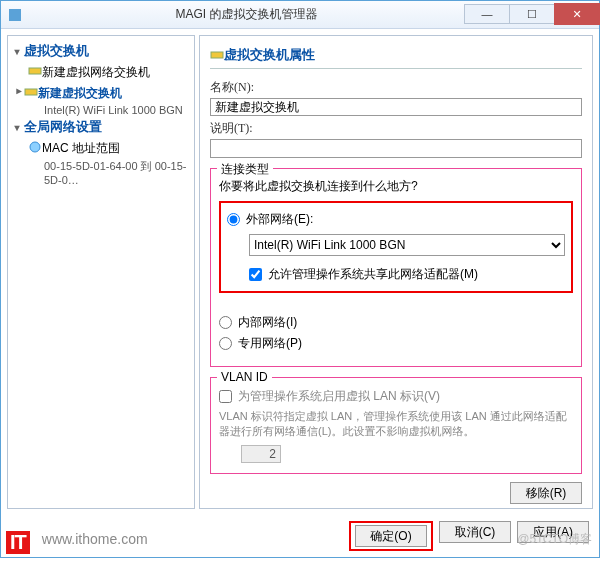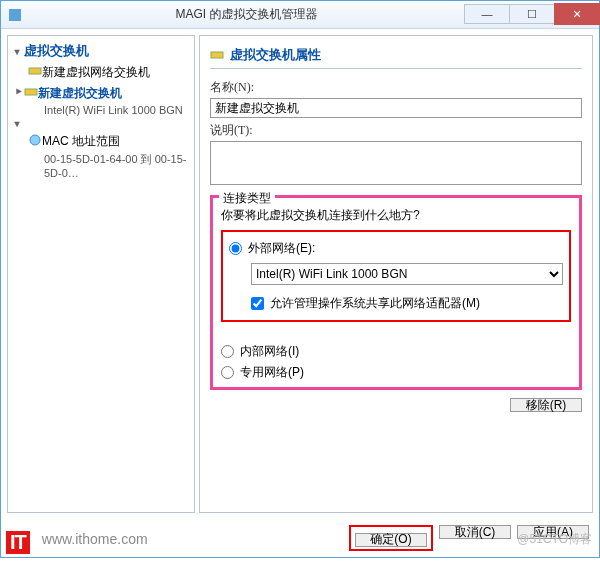--- a/index.html
+++ b/index.html
@@ -16,36 +16,36 @@
 .left { width: 188px; display: flex; flex-direction: column; }
 .right { flex: 1; display: flex; flex-direction: column; padding: 8px 10px 4px 10px; overflow-y: auto; }
 .tree { font-size: 12px; padding: 4px 2px; }
 .tree-h { color: #0a53a6; font-weight: bold; font-size: 13px; display: flex; align-items: center; margin: 2px 0; padding-left: 2px; }
 .tree-h .tri { width: 10px; text-align: center; margin-right: 2px; font-size: 10px; color: #666; }
 .tree-item { display: flex; align-items: flex-start; padding: 2px 0 2px 18px; }
 .tree-item.bold { font-weight: bold; color: #0a53a6; }
 .tree-sub { padding-left: 34px; font-size: 11px; color: #555; }
 .ico { width: 14px; height: 14px; display: inline-block; flex-shrink: 0; }
 .ico.switch svg, .ico.net svg { width: 14px; height: 14px; }
-.section-head { display: flex; align-items: center; gap: 6px; border-bottom: 1px solid #bcc; padding: 2px 0 4px 0; margin-bottom: 6px; font-size: 13px; font-weight: bold; color: #0a53a6; }
+.section-head { display: flex; align-items: center; gap: 0; border-bottom: 1px solid #bcc; padding: 2px 0 4px 0; margin-bottom: 6px; font-size: 13px; font-weight: bold; color: #0a53a6; }
 .lbl { font-size: 12px; color: #333; margin: 4px 0 2px 0; font-family: Liberation Serif, serif; }
 .txt { width: 100%; height: 20px; font-size: 12px; padding: 1px 4px; border: 1px solid #999; }
 .txtarea { width: 100%; height: 44px; font-size: 12px; padding: 2px 4px; border: 1px solid #999; resize: none; }
-.groupbox { border: 3px solid #ec4899; margin-top: 10px; padding: 6px 8px 2px 8px; position: relative; }
+.groupbox { border: 1px solid #ec4899; margin-top: 10px; padding: 6px 8px 10px 8px; position: relative; }
 .group-title { position: absolute; top: -8px; left: 6px; background: #fff; padding: 0 4px; font-size: 12px; }
 .desc { font-size: 12px; margin: 3px 0 6px 0; font-family: Liberation Mono, monospace; }
 .radio-row, .check-row { display: flex; align-items: center; gap: 6px; font-size: 12px; margin: 4px 0; }
 .radio-row input, .check-row input { margin: 0; }
 .sel { width: 100%; height: 22px; font-size: 12px; border: 1px solid #999; background: #fff; margin: 2px 0 6px 0; }
 .redbox { border: 2px solid #e00; padding: 4px 6px; margin: 2px 0 21px 0; }
 .indent { padding-left: 22px; }
 .help { font-size: 11px; color: #888; margin-top: 4px; line-height: 1.35; }
 .num { width: 40px; height: 18px; font-size: 12px; border: 1px solid #bbb; background: #eee; text-align: right; padding: 0 4px; margin: 6px 0 0 22px; }
 .btn-row { display: flex; justify-content: flex-end; gap: 0; margin-top: 8px; }
-.btn { min-width: 72px; height: 14px; font-size: 12px; border: 1px solid #999; background: #efefef; display: inline-flex; align-items: center; justify-content: center; padding: 0 10px; }
+.btn { min-width: 72px; height: 22px; font-size: 12px; border: 1px solid #999; background: #efefef; display: inline-flex; align-items: center; justify-content: center; padding: 0 10px; }
 .footer { display: flex; justify-content: flex-end; gap: 6px; padding: 6px 10px; }
 .redbox-footer { border: 2px solid #e00; padding: 2px 4px; }
 .watermark1 { position: absolute; bottom: 10px; left: 6px; display: flex; flex-direction: row; pointer-events: none; }
 .wmA { background: #e61515; color: #fff; font-weight: bold; font-size: 20px; padding: 0 4px; letter-spacing: -1px; }
 .wmB { font-size: 14px; color: #8a8a8a; margin-left: 12px; }
 .watermark2 { position: absolute; bottom: 16px; right: 8px; font-size: 12px; color: #bcbcbc; pointer-events: none; }
 .disabled { color: #888; }
 </style>
 </head>
 <body>
@@ -82,20 +82,21 @@
           <span style="width:10px;text-align:center;margin-left:-14px;font-size:10px;color:#666">▸</span>
           <span class="ico switch"><svg viewBox="0 0 14 14">
                 <rect x="1" y="4" width="12" height="6" fill="#f0c73a" stroke="#8a6"></rect>
               </svg></span>
           <span>新建虚拟交换机</span>
         </div>
         <div class="tree-sub">Intel(R) WiFi Link 1000 BGN</div>
 
         <div class="tree-h">
           <span class="tri">▾</span>
+          <span>全局网络设置</span>
         </div>
         <div class="tree-item">
           <span class="ico net"><svg viewBox="0 0 14 14">
                 <circle cx="7" cy="7" r="5" fill="#8cd0ff" stroke="#3a90d8"></circle>
               </svg></span>
           <span>MAC 地址范围</span>
         </div>
         <div class="tree-sub">00-15-5D-01-64-00 到 00-15-5D-0…</div>
       </div>
     </div>
@@ -137,20 +138,29 @@
         <div class="radio-row">
           <input type="radio" name="ct" style="">
           <span>内部网络(I)</span>
         </div>
         <div class="radio-row">
           <input type="radio" name="ct" style="">
           <span>专用网络(P)</span>
         </div>
       </div>
 
+      <div class="groupbox">
+        <span class="group-title">VLAN ID</span>
+        <div class="check-row disabled">
+          <input type="checkbox" style="">
+          <span>为管理操作系统启用虚拟 LAN 标识(V)</span>
+        </div>
+        <div class="help">VLAN 标识符指定虚拟 LAN，管理操作系统使用该 LAN 通过此网络适配器进行所有网络通信(L)。此设置不影响虚拟机网络。</div>
+        <input class="num" disabled="" value="2" style="">
+      </div>
 
       <div class="btn-row">
         <button class="btn">移除(R)</button>
       </div>
     </div>
   </div>
 
   <div class="footer">
     <span class="redbox-footer">
       <button class="btn">确定(O)</button>

